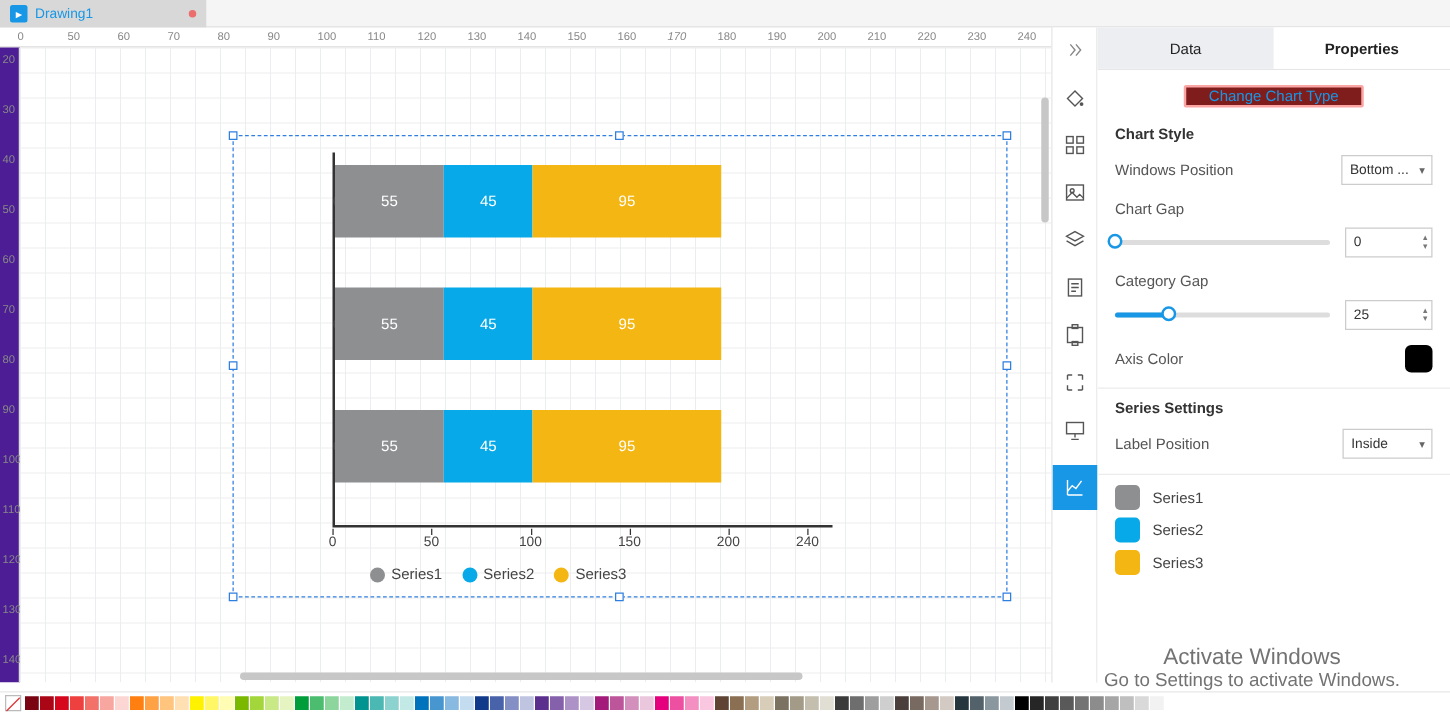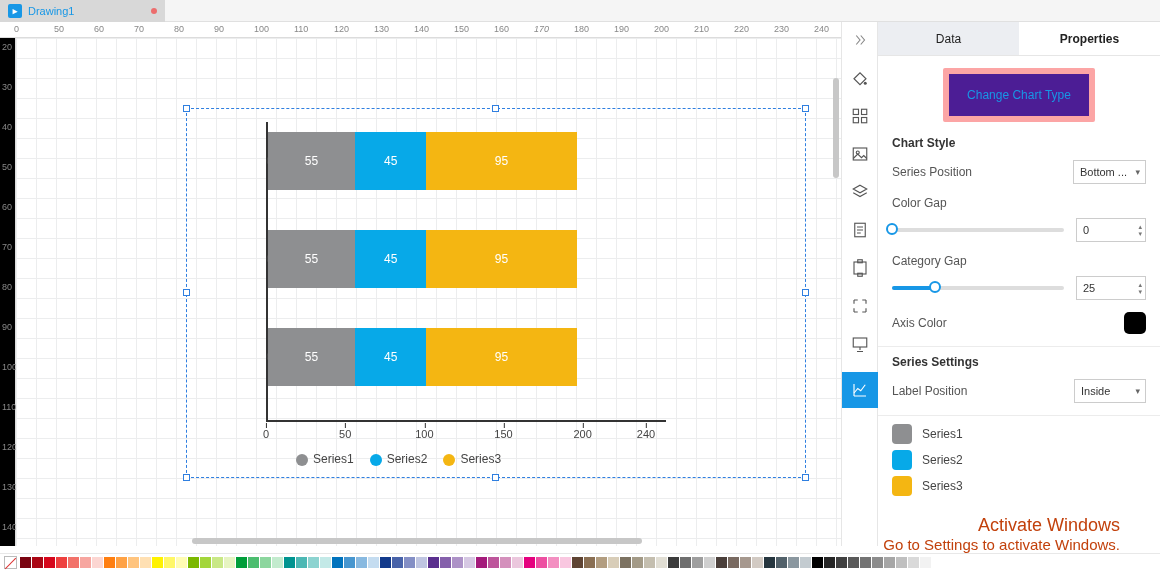--- a/index.html
+++ b/index.html
@@ -12,21 +12,21 @@
   .tab .ticon span { color: #fff; font-size: 9px; font-weight: bold; }
   .tab .tname { color: #1797e6; flex: 1; }
   .tab .dot { width: 6px; height: 6px; border-radius: 50%; background: #ec6d6d; }
 
   .workrow { display: flex; height: 524px; }
 
   
   .canvaswrap { flex: 1; position: relative; overflow: hidden; border-right: 1px solid #e6e6e6; }
   .hruler { height: 16px; background: #fff; border-bottom: 1px solid #dcdcdc; position: relative; font-size: 9px; color: #888; }
   .hruler span { position: absolute; top: 2px; }
-  .vruler { width: 16px; background: #000000; border-right: 1px solid #dcdcdc; position: relative; font-size: 9px; color: #888; float: left; height: 508px; }
+  .vruler { width: 16px; background: #4c1d95; border-right: 1px solid #dcdcdc; position: relative; font-size: 9px; color: #888; float: left; height: 508px; }
   .vruler span { position: absolute; left: 2px; }
   .grid { position: absolute; left: 16px; top: 16px; right: 0; bottom: 0;
     background-image:
       linear-gradient(#ecedee 1px, transparent 1px),
       linear-gradient(90deg, #ecedee 1px, transparent 1px);
     background-size: 20px 20px;
     padding-left: 16px;
   }
   .vscrollhint { position: absolute; right: 2px; top: 40px; width: 6px; height: 100px; background: #c7c7c7; border-radius: 3px; }
   .hscrollhint { position: absolute; left: 176px; bottom: 2px; width: 450px; height: 6px; background: #c7c7c7; border-radius: 3px; }
@@ -58,21 +58,21 @@
   .rail .ri.active svg { stroke:#fff; }
   .rail .chev svg { stroke:#888; }
 
   
   .panel { width: 282px; background: #fff; display:flex; flex-direction:column; }
   .ptabs { display:flex; height:34px; border-bottom:1px solid #e6e6e6; }
   .ptab { flex:1; display:flex; align-items:center; justify-content:center; font-size:12px; color:#222; cursor:pointer; }
   .ptab.alt { background:#eceef2; font-weight:normal; }
   .ptab.act { font-weight:bold; background:#fff; }
   .pbody { padding: 12px 14px; font-size:12px; color:#333; overflow:hidden; }
-  .bigbtn { display:block; margin: 0 auto 14px auto; border:6px solid #fca5a5; color:#1797e6; background:#4c1d95; padding:14px 18px; font-size:12px; border-radius:2px; cursor:pointer;}
+  .bigbtn { display:block; margin: 0 auto 14px auto; border:2px solid #fca5a5; color:#1797e6; background:#7f1d1d; padding:0 18px; font-size:12px; border-radius:2px; cursor:pointer;}
   .sect { font-weight:bold; font-size:12px; margin: 6px 0 10px 0; }
   .row { display:flex; align-items:center; margin-bottom:12px; gap:8px;}
   .row label { flex:1; color:#555; }
   .sel-dd { height:24px; border:1px solid #ccc; font-size:11px; padding:0 18px 0 6px; background:#fff; position:relative; min-width:72px; display:flex; align-items:center;}
   .sel-dd:after { content:"▾"; position:absolute; right:5px; color:#666; font-size:9px;}
   .slider { flex:1; height:4px; background:#ddd; border-radius:2px; position:relative; margin-right:4px;}
   .slider .fill { height:100%; background:#1797e6; border-radius:2px; }
   .slider .thumb { width:12px; height:12px; border-radius:50%; background:#fff; border:2px solid #1797e6; position:absolute; top:-5px; transform:translateX(-50%); }
   .spin { width:70px; height:24px; border:1px solid #ccc; display:flex; align-items:center; padding:0 16px 0 6px; font-size:11px; position:relative;}
   .spin:after { content:"▴\A▾"; white-space:pre; position:absolute; right:3px; font-size:7px; line-height:7px; color:#777;}
@@ -80,21 +80,21 @@
   .hr { height:1px; background:#ececec; margin:8px -14px; }
   .legenditem { display:flex; align-items:center; gap:10px; margin:6px 0; font-size:12px; color:#444;}
   .legenditem .sq { width:20px; height:20px; border-radius:4px; }
 
   
   .colorbar { position:absolute; left:0; bottom:0; right:0; height:18px; display:flex; align-items:center; padding:0 4px; background:#fff; border-top:1px solid #e8e8e8;}
   .colorbar .c { width:11px; height:11px; margin-right:1px; }
   .colorbar .nopick { width:13px; height:13px; border:1px solid #bbb; margin-right:3px; position:relative; background:#fff;}
   .colorbar .nopick:after { content:""; position:absolute; left:-2px; right:-2px; top:50%; border-top:1px solid #d33; transform:rotate(-45deg);}
   
-  .watermark { position:absolute; right:40px; bottom:18px; text-align:right; color:#c2410c; pointer-events:none;}
+  .watermark { position:absolute; right:40px; bottom:18px; text-align:center; color:#737373; pointer-events:none;}
   .watermark .l1 { font-size:18px; }
   .watermark .l2 { font-size:15px; }
 </style>
 </head>
 <body>
 
 <div class="tabbar">
   <div class="tab">
     <span class="ticon">
         <span>▸</span>
@@ -268,27 +268,27 @@
   <div class="panel">
     <div class="ptabs">
       <div class="ptab alt">Data</div>
       <div class="ptab act">Properties</div>
     </div>
     <div class="pbody">
       <button class="bigbtn">Change Chart Type</button>
 
       <div class="sect">Chart Style</div>
       <div class="row">
-        <label>Series Position</label>
+        <label>Windows Position</label>
         <div class="sel-dd">
             <span>Bottom ...</span>
           </div>
       </div>
 
-      <div style="color:#555; margin-bottom:8px;">Color Gap</div>
+      <div style="color:#555; margin-bottom:8px;">Chart Gap</div>
       <div class="row">
         <div class="slider">
           <div class="fill" style="width:0%"></div>
             <div class="thumb" style="left:0%"></div>
         </div>
         <div class="spin">
             <span>0</span>
           </div>
       </div>
 

